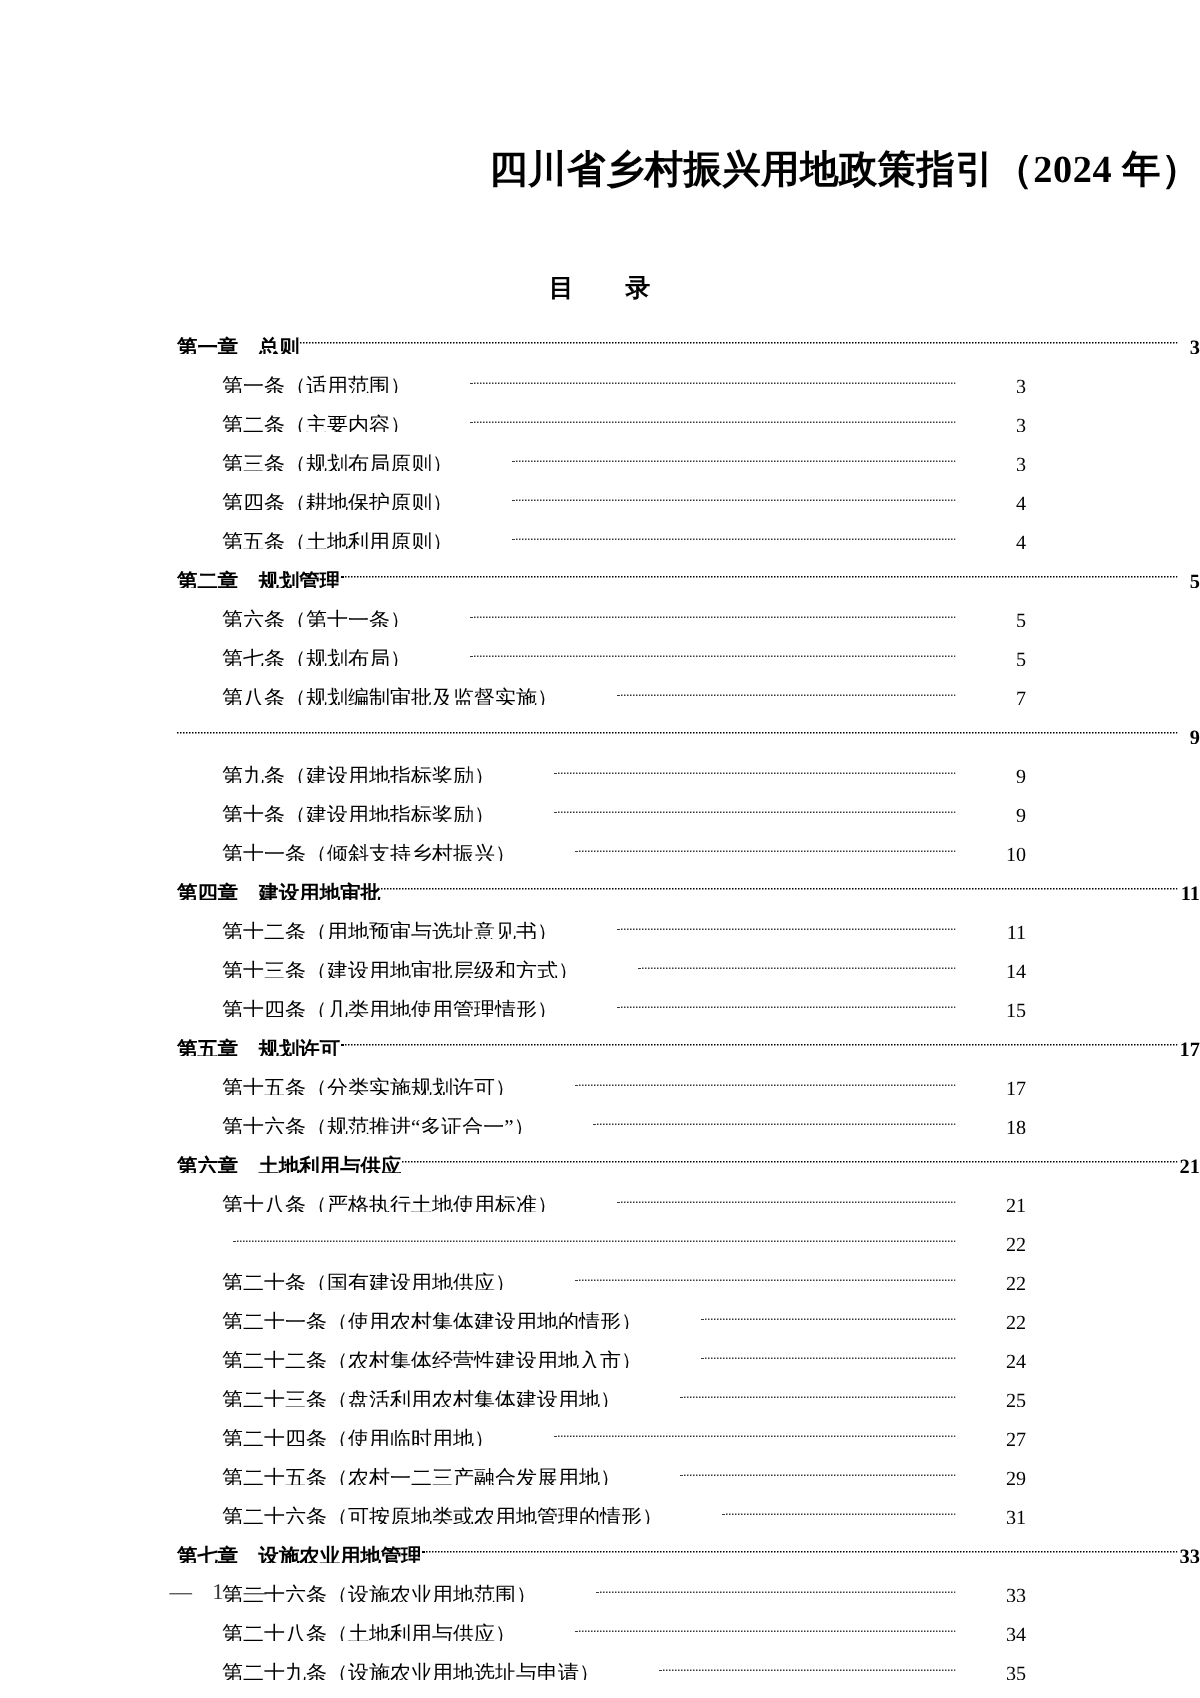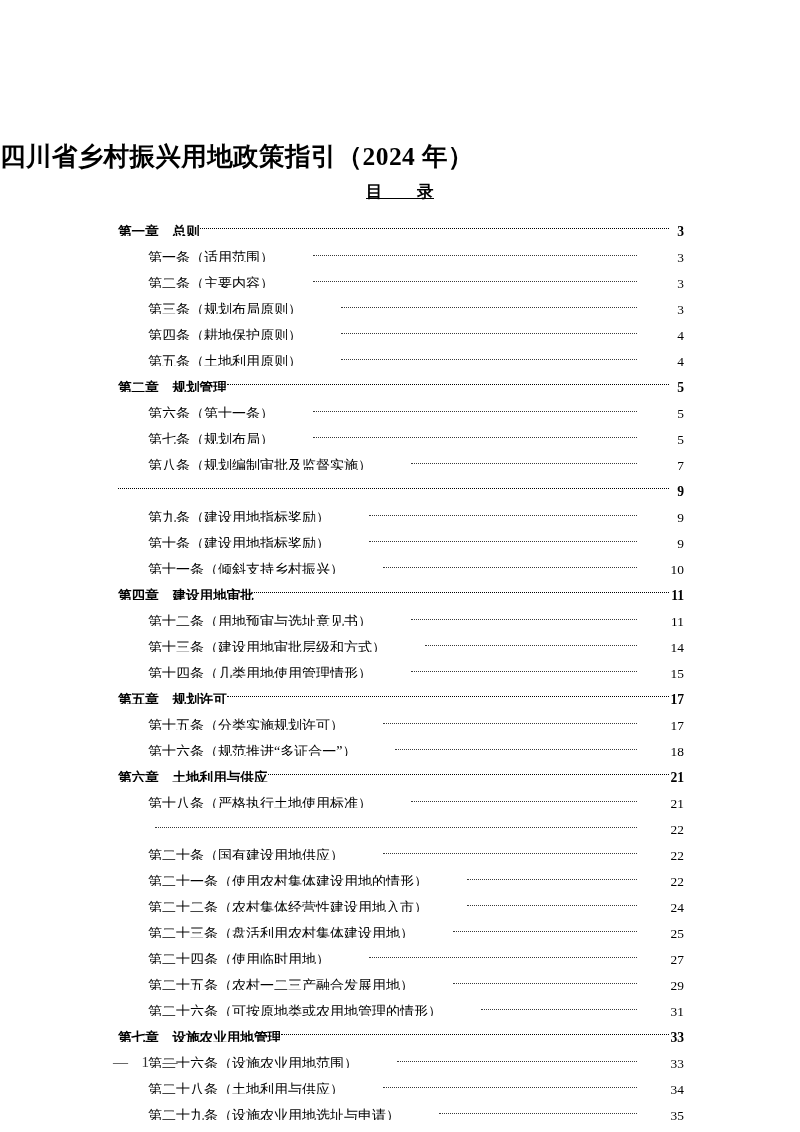--- a/index.html
+++ b/index.html
@@ -24,43 +24,41 @@
     background: #fff;
     overflow: hidden;
   }
 
   
   .doc-title {
     position: absolute;
     left: 0;
     top: 96px;
     width: 800px;
-    text-align: left;
+    text-align: right;
     font-size: 25.5px;
     font-weight: bold;
     letter-spacing: 0.4px;
     line-height: 34px;
     white-space: nowrap;
     font-family: "Liberation Serif", "DejaVu Serif", serif;
-    margin-top: 44px;
   }
 
   
   .toc-heading {
     position: absolute;
     left: 0;
     top: 180px;
     width: 800px;
     text-align: center;
     font-size: 16.5px;
     font-weight: bold;
     letter-spacing: 0.5px;
     line-height: 24px;
     white-space: pre;
-    text-decoration: underline;
   }
 
   
   .toc {
     position: absolute;
     left: 0;
     top: 210px;
     width: 800px;
   }
 
@@ -71,21 +69,20 @@
     line-height: 26px;
     width: 800px;
     box-sizing: border-box;
     white-space: nowrap;
     overflow: hidden;
   }
 
   
   .toc-row.level-chapter {
     padding-left: 118px;
-    padding-right: 116px;
     font-weight: bold;
     font-size: 13.6px;
   }
   
   .toc-row.level-article {
     padding-left: 148px;
     padding-right: 116px;
     font-weight: normal;
     font-size: 14px;
     gap: 32px;

